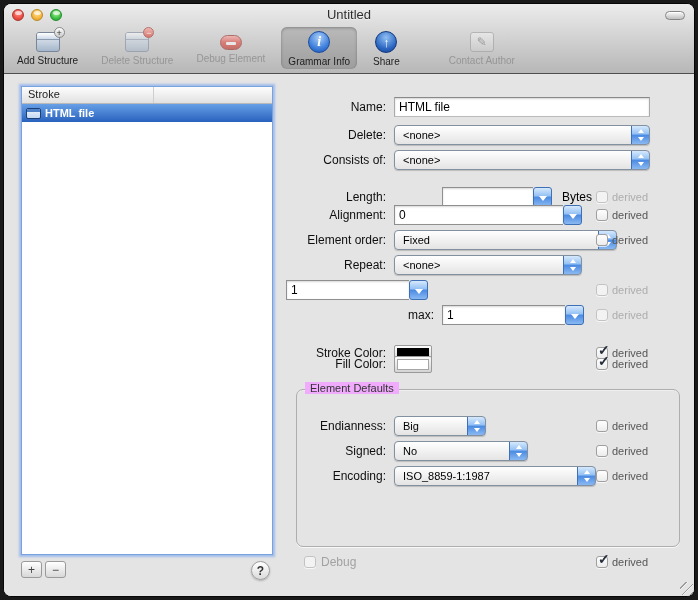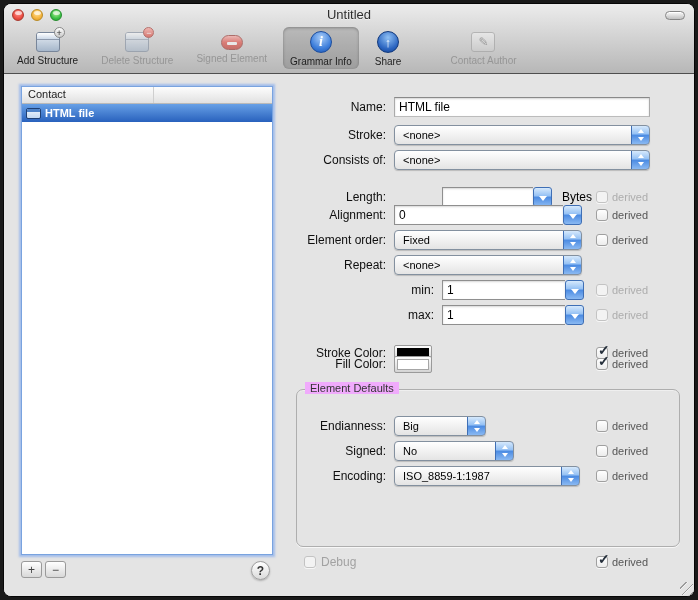--- a/index.html
+++ b/index.html
@@ -167,63 +167,63 @@
           <div class="tlabel">Add Structure</div>
         </div>
         <div class="titem disabled">
           <div class="ticon icon-cube">
             <span class="badge minus">−</span>
           </div>
           <div class="tlabel">Delete Structure</div>
         </div>
         <div class="titem disabled">
           <div class="ticon icon-redminus"></div>
-          <div class="tlabel">Signed Element</div>
+          <div class="tlabel">Debug Element</div>
         </div>
         <div class="titem active">
           <div class="ticon icon-round icon-info">i</div>
           <div class="tlabel">Grammar Info</div>
         </div>
         <div class="titem">
           <div class="ticon icon-round icon-share">↑</div>
           <div class="tlabel">Share</div>
         </div>
         <div class="titem disabled offset">
           <div class="ticon icon-contact">✎</div>
           <div class="tlabel">Contact Author</div>
         </div>
       </div>
     </div>
 
     <div class="content">
 
       <div class="list-box">
         <div class="lheader">
-          <div class="lcol c-element">Contact</div>
+          <div class="lcol c-element">Stroke</div>
         </div>
         <div class="lrow selected">
           <span class="elem-icon"></span>
           <span>HTML file</span>
         </div>
       </div>
       <div class="list-btns">
         <button class="fbtn">+</button>
         <button class="fbtn">−</button>
       </div>
       <div class="help">?</div>
 
       <div class="form">
 
         <div class="frow" style="top:21px">
           <span class="flabel">Name:</span>
           <input class="text-field" style="width: 256px;" type="text" value="HTML file">
         </div>
 
         <div class="frow" style="top:49px">
-          <span class="flabel">Stroke:</span>
+          <span class="flabel">Delete:</span>
           <div class="popup" style="width:256px">
             <span>&lt;none&gt;</span>
             <span class="pcap"></span>
           </div>
         </div>
 
         <div class="frow" style="top:74px">
           <span class="flabel">Consists of:</span>
           <div class="popup" style="width:256px">
             <span>&lt;none&gt;</span>
@@ -251,40 +251,39 @@
             <span class="cbtn"></span>
           </div>
           <div class="derived">
             <span class="cb" data-checked="false"></span>
             <span class="cblabel">derived</span>
           </div>
         </div>
 
         <div class="frow" style="top:154px">
           <span class="flabel">Element order:</span>
-          <div class="popup" style="width:188px">
+          <div class="popup" style="width:223px">
             <span>Fixed</span>
             <span class="pcap"></span>
           </div>
           <div class="derived">
             <span class="cb" data-checked="false"></span>
             <span class="cblabel">derived</span>
           </div>
         </div>
 
         <div class="frow" style="top:179px">
           <span class="flabel">Repeat:</span>
           <div class="popup" style="width:188px">
             <span>&lt;none&gt;</span>
             <span class="pcap"></span>
           </div>
         </div>
 
         <div class="frow" style="top:204px">
-          <span class="flabel wide">min:</span>
           <div class="combo" style="width:142px">
             <input class="cfield" type="text" value="1" style="">
             <span class="cbtn"></span>
           </div>
           <div class="derived disabled">
             <span class="cb" data-checked="false"></span>
             <span class="cblabel">derived</span>
           </div>
         </div>
 
@@ -333,33 +332,33 @@
             <span class="pcap"></span>
           </div>
           <div class="derived">
             <span class="cb" data-checked="false"></span>
             <span class="cblabel">derived</span>
           </div>
         </div>
 
         <div class="frow" style="top:365px">
           <span class="flabel">Signed:</span>
-          <div class="popup" style="width:120px">
+          <div class="popup" style="width:134px">
             <span>No</span>
             <span class="pcap"></span>
           </div>
           <div class="derived">
             <span class="cb" data-checked="false"></span>
             <span class="cblabel">derived</span>
           </div>
         </div>
 
         <div class="frow" style="top:390px">
           <span class="flabel">Encoding:</span>
-          <div class="popup" style="width:186px">
+          <div class="popup" style="width:202px">
             <span>ISO_8859-1:1987</span>
             <span class="pcap"></span>
           </div>
           <div class="derived">
             <span class="cb" data-checked="false"></span>
             <span class="cblabel">derived</span>
           </div>
         </div>
 
         <div class="frow" style="top:476px">

